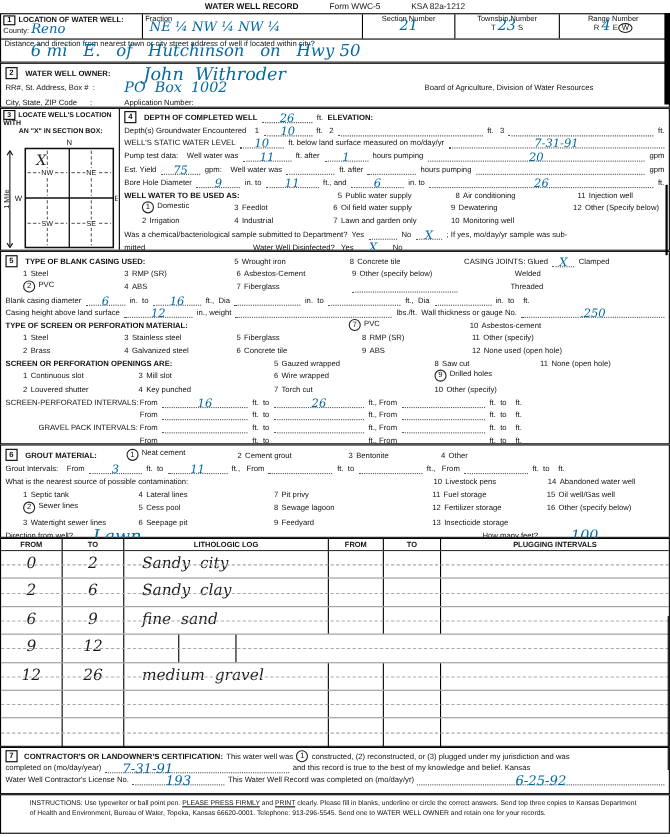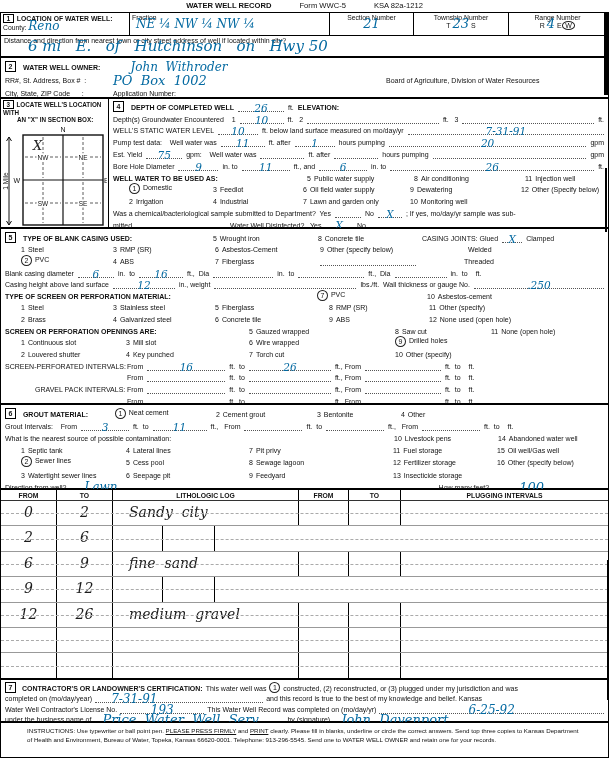--- a/index.html
+++ b/index.html
@@ -23,21 +23,21 @@
   .ln>span{flex:0 0 auto;line-height:9px;}
   .s4 .ln{height:11.8px;}
   .s5 .ln{height:11.65px;}
   .s6 .ln{height:12.1px;}
   .s7 .ln{height:10.6px;gap:3px;}
   .bl{display:flex;justify-content:center;align-items:flex-end;border-bottom:1px dotted #555;height:9px;flex:0 0 auto;}
   .fill{flex:1 1 auto;border-bottom:1px dotted #555;height:9px;}
   .grow{flex:1 1 auto !important;}
   .ul{display:flex;justify-content:flex-start;align-items:flex-end;border-bottom:1px solid #222;height:10px;padding-left:8px;flex:0 0 auto;}
   .hw{font-family:"DejaVu Serif",serif;font-style:italic;color:#0369a1;font-size:10.5px;line-height:6px;white-space:pre;}
-  .hw12{font-size:12px;}.hw13{font-size:13px;}.hw14{font-size:12px;}.hw15{font-size:15px;}
+  .hw12{font-size:12px;}.hw13{font-size:13px;}.hw14{font-size:16px;}.hw15{font-size:15px;}
   .opt{display:inline-flex;flex:0 0 auto;white-space:pre;}
   .onum{margin-right:3px;}
   .circled{border:1.2px solid #222;border-radius:50%;padding:0 2.5px;display:inline-block;}
   .s1r1{display:flex;height:23px;border-bottom:1px solid #000;}
   .cell{border-right:1px solid #000;padding:1px 2px;overflow:visible;}
   .cell .lab{font-size:6.8px;}
   .s1r2{padding:1px 3px;}
   .s2 .ln{height:13px;}
   .secbox{width:108px;border-right:1px solid #000;padding:1px 2px;flex:0 0 auto;}
   .t60{font-size:6.3px;}
@@ -462,20 +462,21 @@
       <span class="c c1 hwv">0</span>
         <span class="c c2 hwv">2</span>
         <span class="c c3 hwv desc">Sandy  city</span>
         <span class="c c4"></span>
         <span class="c c5"></span>
         <span class="c c6"></span>
     </div>
     <div class="trow">
       <span class="c c1 hwv">2</span>
         <span class="c c2 hwv">6</span>
+        <span class="c c3 hwv desc">Sandy  clay</span>
         <span class="c c4"></span>
         <span class="c c5"></span>
         <span class="c c6"></span>
     </div>
     <div class="trow">
       <span class="c c1 hwv">6</span>
         <span class="c c2 hwv">9</span>
         <span class="c c3 hwv desc">fine  sand</span>
         <span class="c c4"></span>
         <span class="c c5"></span>
@@ -526,26 +527,20 @@
       <span>completed on (mo/day/year)</span>
       <span class="bl" style="width:168px;justify-content:flex-start;padding-left:16px"><span class="hw hw12">7-31-91</span></span>
       <span>and this record is true to the best of my knowledge and belief. Kansas</span>
     </div>
     <div class="ln">
       <span>Water Well Contractor's License No.</span>
       <span class="bl" style="width:84px"><span class="hw hw12">193</span></span>
       <span>This Water Well Record was completed on (mo/day/yr)</span>
       <span class="bl grow"><span class="hw hw12">6-25-92</span></span>
     </div>
-    <div class="ln">
-      <span>under the business name of</span>
-      <span class="ul" style="width:190px"><span class="hw hw13">Price  Water  Well  Serv.</span></span>
-      <span>by (signature)</span>
-      <span class="ul grow"><span class="hw hw13">John  Davenport</span></span>
-    </div>
   </div>
 
   <div class="sec instr">
     <div><span>INSTRUCTIONS: Use typewriter or ball point pen. </span><span class="us">PLEASE PRESS FIRMLY</span><span> and </span><span class="us">PRINT</span><span> clearly. Please fill in blanks, underline or circle the correct answers. Send top three copies to Kansas Department</span></div>
     <div>of Health and Environment, Bureau of Water, Topeka, Kansas 66620-0001. Telephone: 913-296-5545. Send one to WATER WELL OWNER and retain one for your records.</div>
   </div>
 
   <div class="scan" style="right:0;top:12px;width:5px;height:83px"></div>
   <div class="scan" style="right:2px;top:168px;width:2px;height:64px"></div>
   <div class="scan" style="right:1px;top:560px;width:1px;height:140px"></div>

